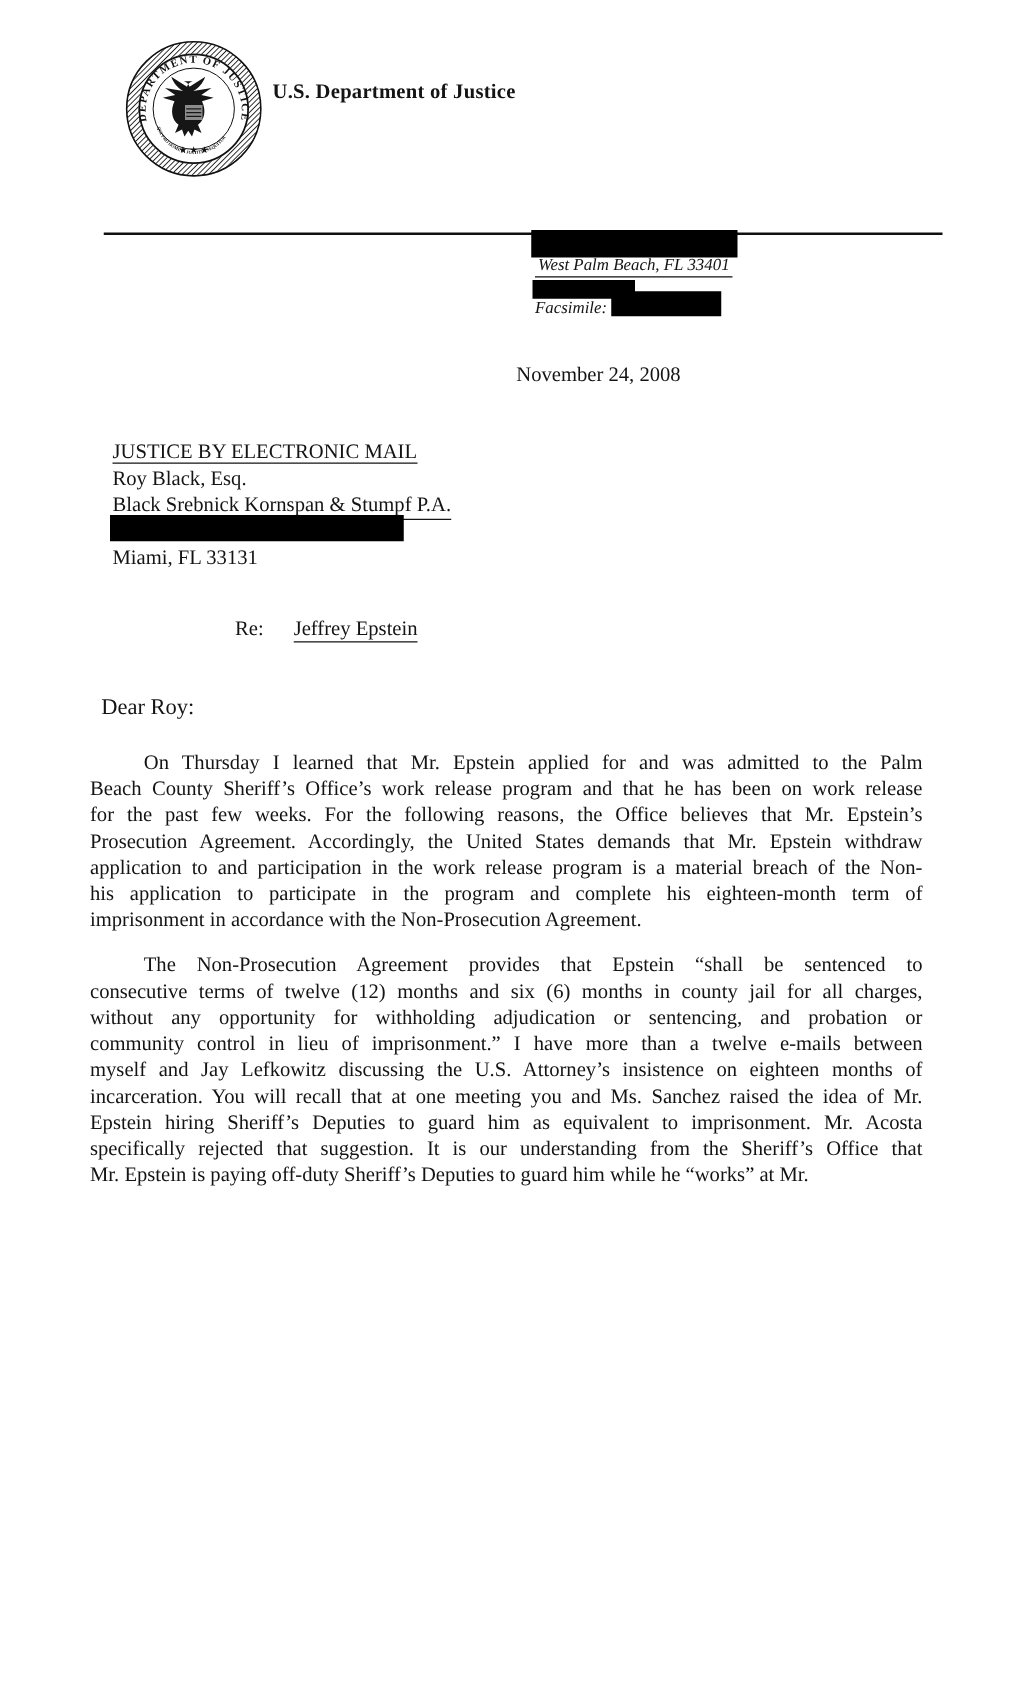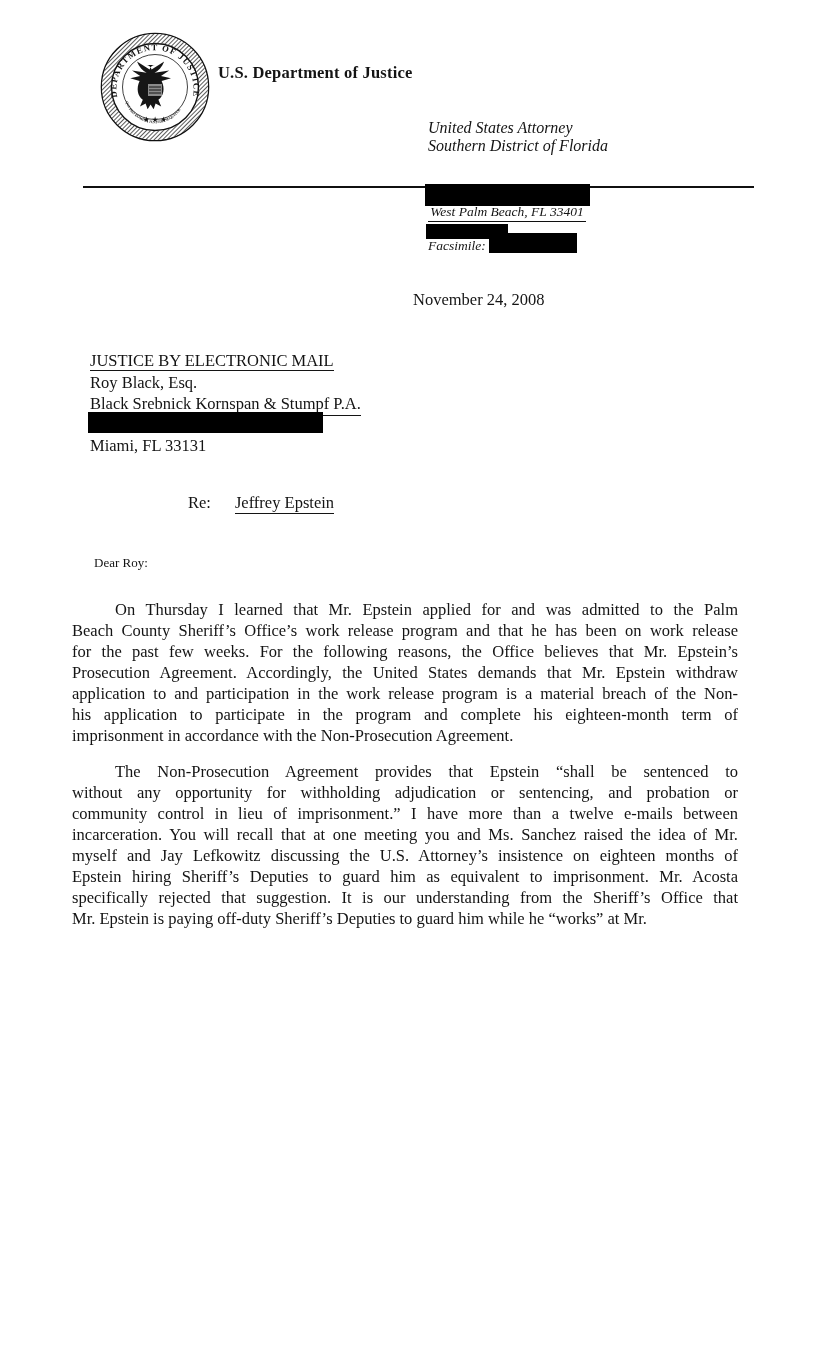--- a/index.html
+++ b/index.html
@@ -29,21 +29,21 @@
   .recip{font-size:16.5px;line-height:21px;}
   .r-delivery{left:90px;top:350px;}
   .r-delivery span{border-bottom:1.5px solid #141414;padding-bottom:0px;}
   .r-name{left:90px;top:372px;}
   .r-firm{left:90px;top:393px;}
   .r-firm span{border-bottom:1.5px solid #141414;padding-bottom:1.5px;}
   .box-street{left:88px;top:412px;width:235px;height:21px;}
   .r-city{left:90px;top:435px;}
   .re-line{left:188px;top:493px;font-size:16.5px;}
   .re-subject{margin-left:24px;border-bottom:1.5px solid #141414;padding-bottom:1px;}
-  .salutation{left:94px;top:555px;font-size:13px;}
+  .salutation{left:81px;top:555px;font-size:18px;}
   .para{left:72px;width:666px;font-size:16.5px;line-height:21px;}
   .para1{top:599px;}
   .para2{top:761px;}
   .pline{text-align:justify;text-align-last:justify;white-space:normal;}
   .pline.first{text-indent:43px;}
   .pline.last{text-align-last:left;}
 </style>
 </head>
 <body>
 
@@ -72,24 +72,20 @@
       <line x1="49" y1="58" x2="61" y2="58" stroke="#161616" stroke-width="1"></line>
       <line x1="49" y1="61" x2="61" y2="61" stroke="#161616" stroke-width="1"></line>
     </g>
     <text font-family="Liberation Serif, DejaVu Serif, serif" font-size="3.6" font-weight="bold" fill="#111">
       <textPath href="#arcBottom" startOffset="2">QUI PRO DOMINA JUSTITIA SEQUITUR</textPath>
     </text>
     <text x="55" y="90" text-anchor="middle" font-size="7.5" fill="#111">★ ★ ★</text>
   </svg>
 
   <div class="abs agency">U.S. Department of Justice</div>
-  <div class="abs office">
-    <div>United States Attorney</div>
-    <div>Southern District of Florida</div>
-  </div>
 
   <div class="abs rule"></div>
   <div class="abs redact box-address"></div>
   <div class="abs city-line">West Palm Beach, FL 33401</div>
   <div class="abs redact box-phone"></div>
   <div class="abs fax-label">Facsimile:</div>
   <div class="abs redact box-fax"></div>
 
   <div class="abs date">November 24, 2008</div>
 
@@ -113,22 +109,23 @@
       <div class="pline first">On Thursday I learned that Mr. Epstein applied for and was admitted to the Palm</div>
       <div class="pline">Beach County Sheriff’s Office’s work release program and that he has been on work release</div>
       <div class="pline">for the past few weeks.  For the following reasons, the Office believes that Mr. Epstein’s</div>
       <div class="pline">Prosecution Agreement.  Accordingly, the United States demands that Mr. Epstein withdraw</div>
       <div class="pline">application to and participation in the work release program is a material breach of the Non-</div>
       <div class="pline">his application to participate in the program and complete his eighteen-month term of</div>
       <div class="pline last">imprisonment in accordance with the Non-Prosecution Agreement.</div>
     </div>
   <div class="abs para para2">
       <div class="pline first">The Non-Prosecution Agreement provides that Epstein “shall be sentenced to</div>
+      <div class="pline">consecutive terms of twelve (12) months and six (6) months in county jail for all charges,</div>
       <div class="pline">without any opportunity for withholding adjudication or sentencing, and probation or</div>
       <div class="pline">community control in lieu of imprisonment.”  I have more than a twelve e-mails between</div>
+      <div class="pline">myself and Jay Lefkowitz discussing the U.S. Attorney’s insistence on eighteen months of</div>
       <div class="pline">incarceration.  You will recall that at one meeting you and Ms. Sanchez raised the idea of Mr.</div>
-      <div class="pline">myself and Jay Lefkowitz discussing the U.S. Attorney’s insistence on eighteen months of</div>
       <div class="pline">Epstein hiring Sheriff’s Deputies to guard him as equivalent to imprisonment.  Mr. Acosta</div>
       <div class="pline">specifically rejected that suggestion.  It is our understanding from the Sheriff’s Office that</div>
       <div class="pline last">Mr. Epstein is paying off-duty Sheriff’s Deputies to guard him while he “works” at Mr.</div>
     </div>
 
 </div>
 
 </body></html>

